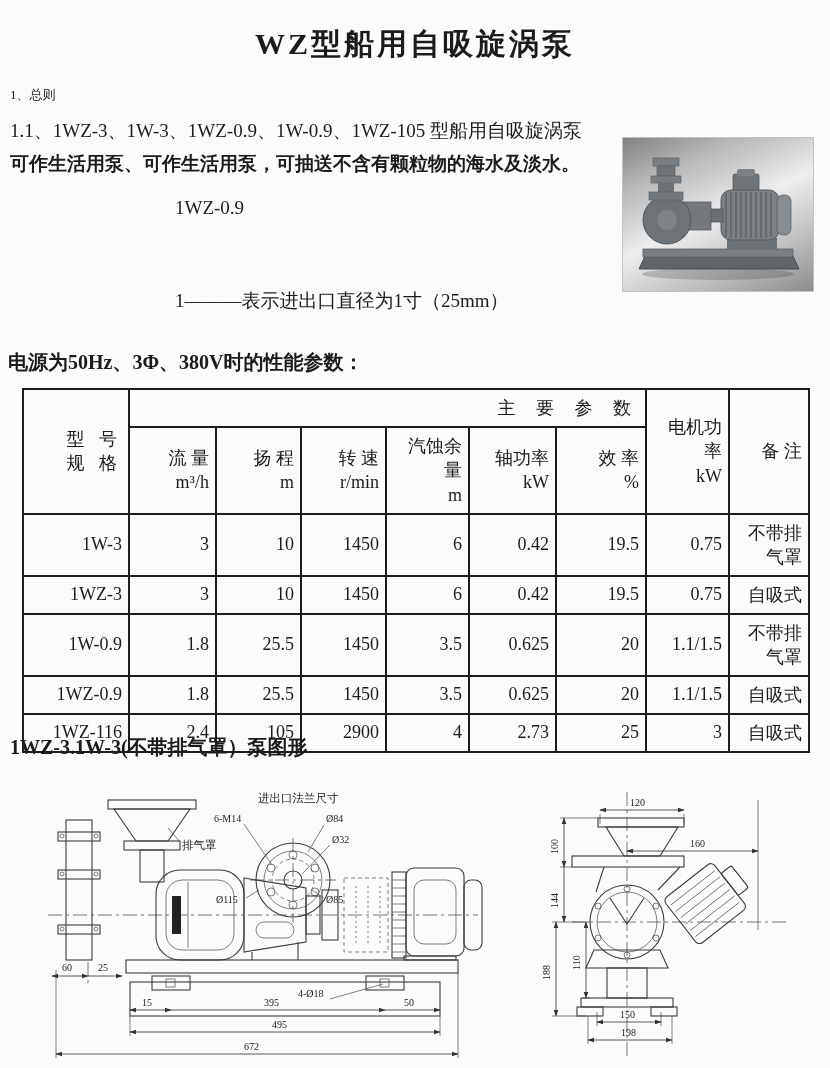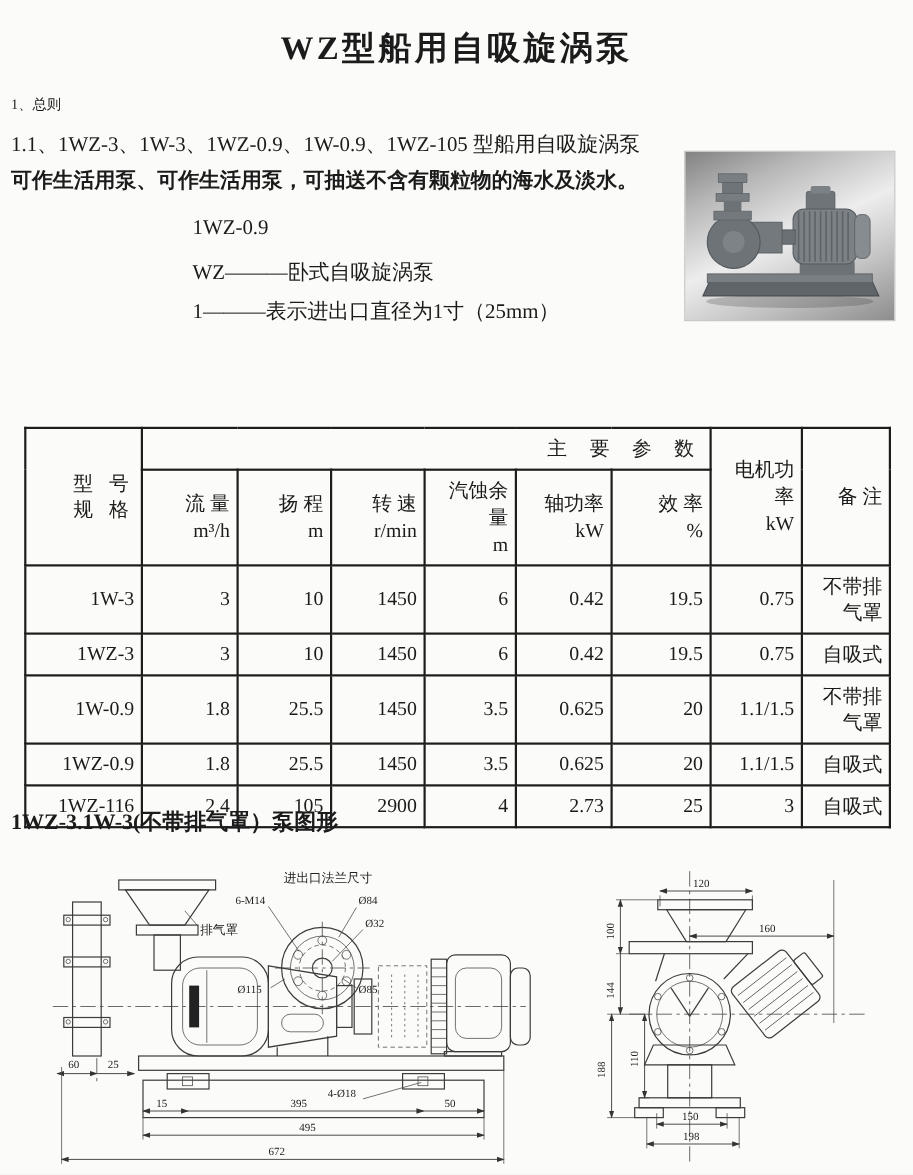--- a/index.html
+++ b/index.html
@@ -6,21 +6,21 @@
   .page{position:relative;width:830px;height:1068px;background:#fbfbf9;overflow:hidden;
         font-family:"Liberation Serif","DejaVu Serif",serif;color:#1b1b1b;}
   .abs{position:absolute;}
   .title{top:24px;left:0;width:830px;text-align:center;font-size:30px;font-weight:bold;letter-spacing:3px;}
   .h1{top:86px;left:10px;font-size:13px;}
   .p11a{top:118px;left:10px;font-size:19px;width:612px;}
   .p11b{top:151px;left:10px;font-size:19px;width:612px;font-weight:bold;}
   .p12row{top:197px;left:10px;font-size:19px;font-weight:bold;}
   .p12model{top:197px;left:175px;font-size:19px;}
   .p12l1{top:235px;left:175px;font-size:19px;}
-  .p12l2{top:270px;left:175px;font-size:19px;}
+  .p12l2{top:288px;left:175px;font-size:19px;}
   .photo{top:137px;left:622px;width:190px;height:153px;border:1px solid #c2c2c2;
          background:linear-gradient(155deg,#828282 0%,#b7b7b7 22%,#ededed 50%,#c6c6c6 72%,#8d8d8d 100%);}
   .powernote{top:349px;left:8px;font-size:20px;font-weight:bold;}
   table.perf{position:absolute;top:388px;left:22px;border-collapse:collapse;table-layout:fixed;width:786px;}
   table.perf th,table.perf td{border:2px solid #1c1c1c;padding:6px;text-align:right;font-weight:normal;
         font-size:18px;overflow:hidden;}
   table.perf .hr1{height:36px;}
   table.perf .hr2{height:78px;}
   table.perf tbody tr{height:38px;}
   .mainhdr{letter-spacing:8px;font-size:18px;}
@@ -42,21 +42,20 @@
 <body>
 
 <div class="page">
 
   <div class="abs title">WZ型船用自吸旋涡泵</div>
 
   <div class="abs h1">1、总则</div>
   <div class="abs p11a">1.1、1WZ-3、1W-3、1WZ-0.9、1W-0.9、1WZ-105 型船用自吸旋涡泵</div>
   <div class="abs p11b">可作生活用泵、可作生活用泵，可抽送不含有颗粒物的海水及淡水。</div>
   <div class="abs p12model">1WZ-0.9</div>
-  <div class="abs p12l1">WZ———卧式自吸旋涡泵</div>
   <div class="abs p12l2">1———表示进出口直径为1寸（25mm）</div>
 
   <div class="abs photo">
     <svg width="190" height="153" viewBox="0 0 190 153">
       <ellipse cx="95" cy="136" rx="76" ry="6" fill="rgba(40,40,40,0.22)"></ellipse>
       <polygon points="22,118 170,118 176,131 16,131" fill="#60656a" stroke="#4a4f53" stroke-width="1"></polygon>
       <rect x="20" y="111" width="150" height="8" fill="#7a7f83" stroke="#5c6165" stroke-width="0.8"></rect>
       <rect x="104" y="100" width="50" height="12" fill="#6d7276"></rect>
       <rect x="110" y="36" width="26" height="18" rx="2" fill="#6f7478" stroke="#565b5f" stroke-width="0.8"></rect>
       <rect x="114" y="31" width="18" height="7" rx="2" fill="#7c8185"></rect>
@@ -79,20 +78,21 @@
       <circle cx="44" cy="82" r="24" fill="#6e7377" stroke="#53585c" stroke-width="1"></circle>
       <circle cx="44" cy="82" r="10" fill="#7e8387"></circle>
       <rect x="30" y="20" width="26" height="8" fill="#7a7f83" stroke="#5c6165" stroke-width="0.7"></rect>
       <rect x="34" y="28" width="18" height="10" fill="#6f7478" stroke="#5c6165" stroke-width="0.7"></rect>
       <rect x="28" y="38" width="30" height="7" fill="#787d81" stroke="#5c6165" stroke-width="0.7"></rect>
       <rect x="35" y="45" width="16" height="9" fill="#6d7276"></rect>
       <rect x="26" y="54" width="34" height="8" fill="#74797d" stroke="#5c6165" stroke-width="0.7"></rect>
     </svg>
   </div>
 
+  <div class="abs powernote">电源为50Hz、3Φ、380V时的性能参数：</div>
 
   <table class="perf">
     <colgroup>
       <col style="width:106px">
         <col style="width:87px">
         <col style="width:85px">
         <col style="width:85px">
       <col style="width:83px">
         <col style="width:87px">
         <col style="width:90px">

